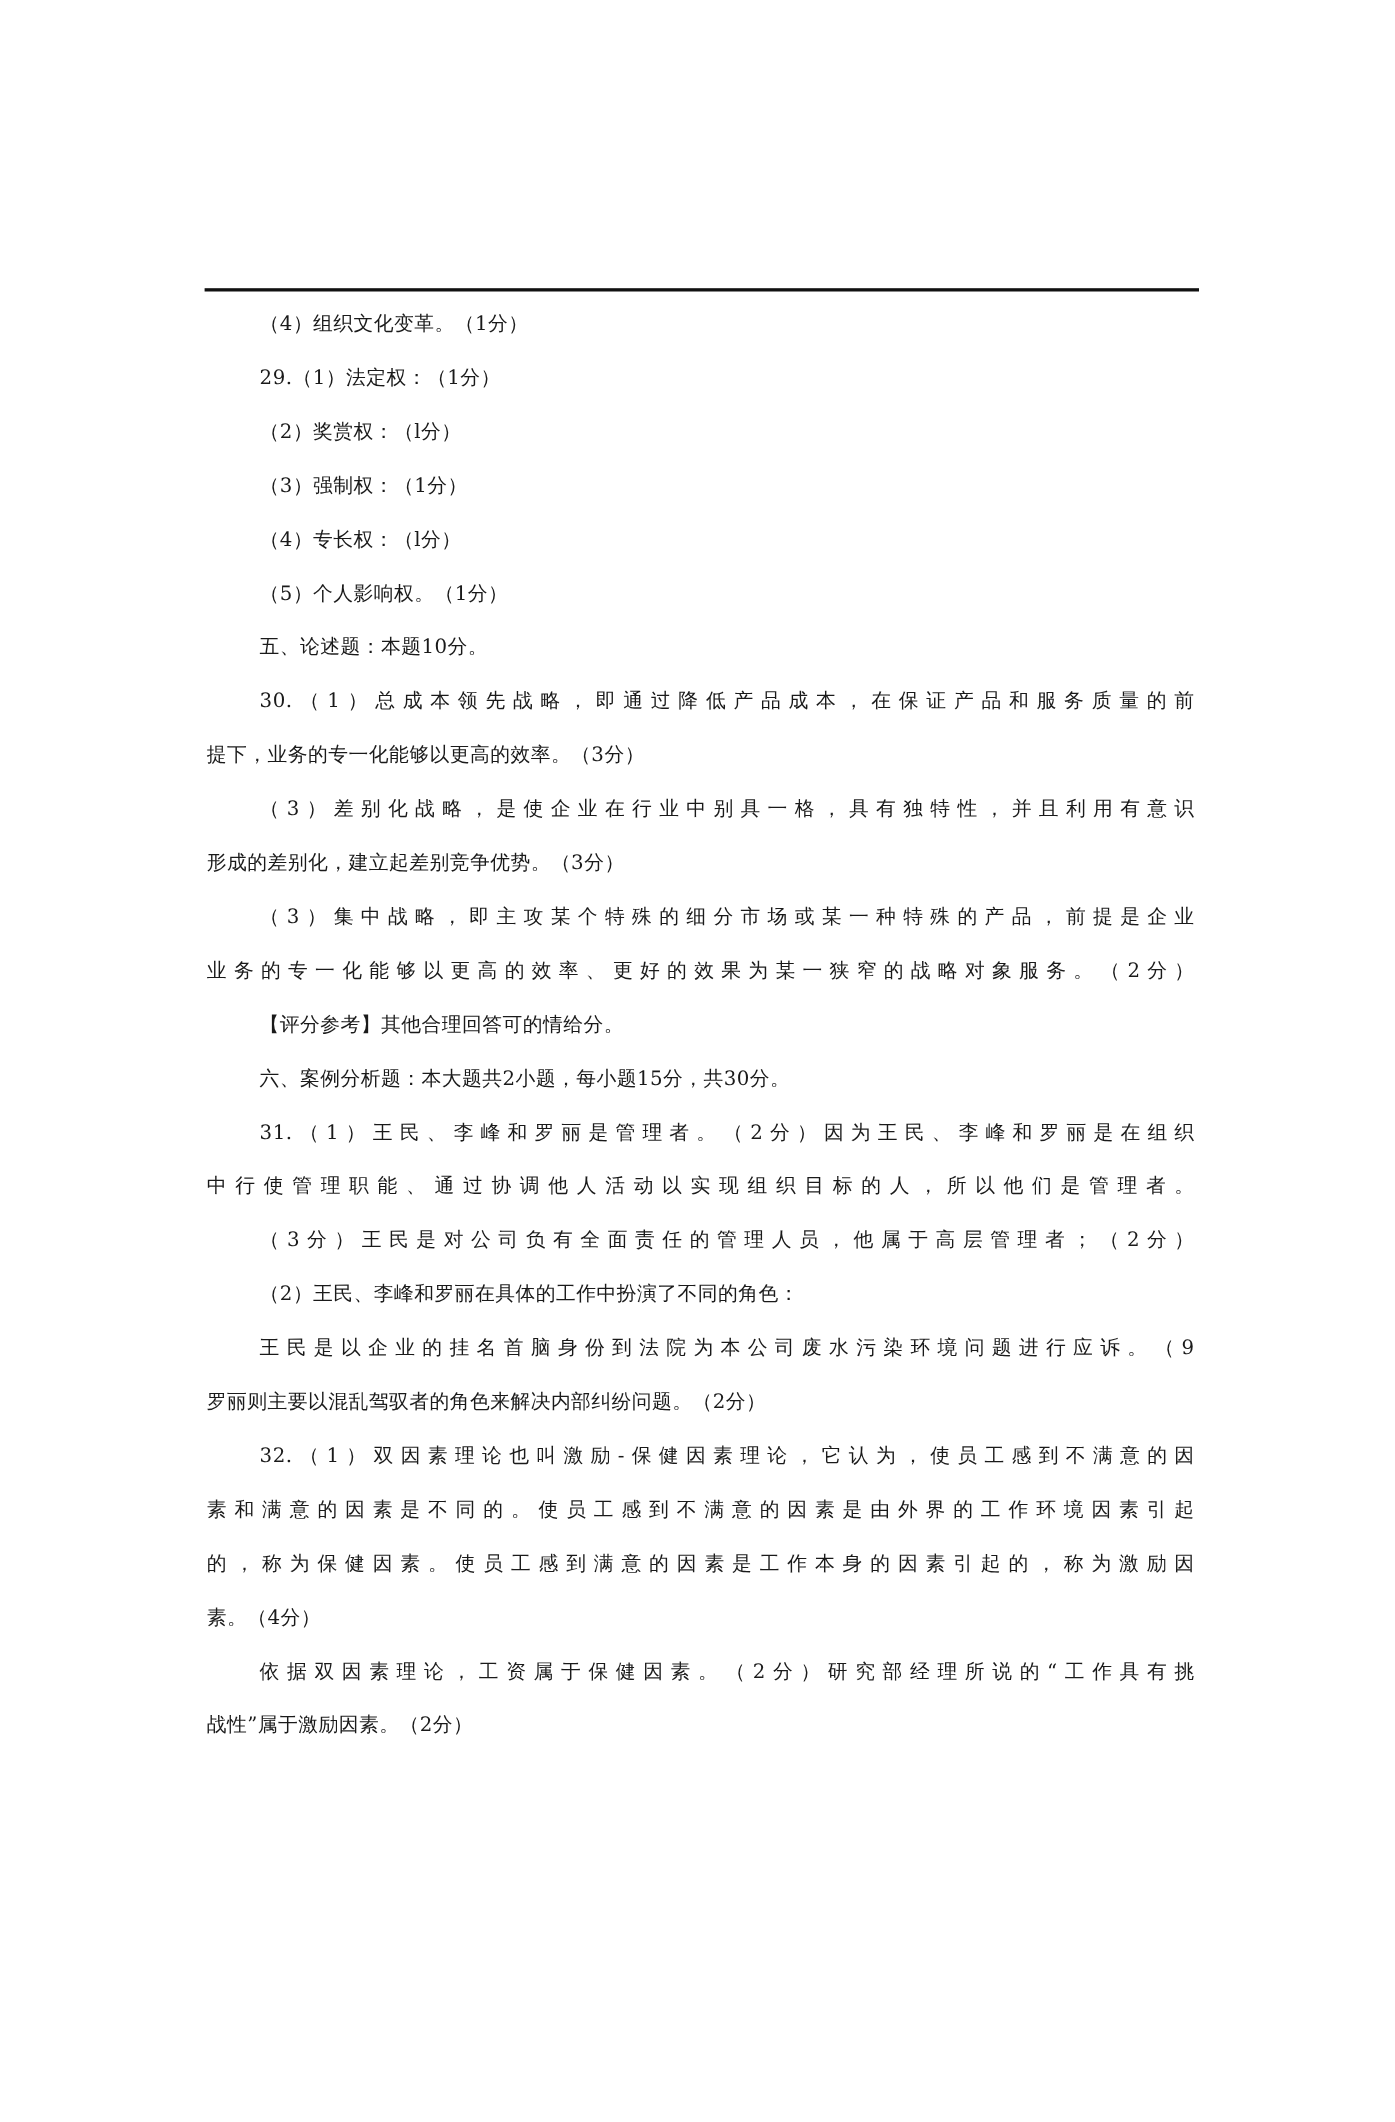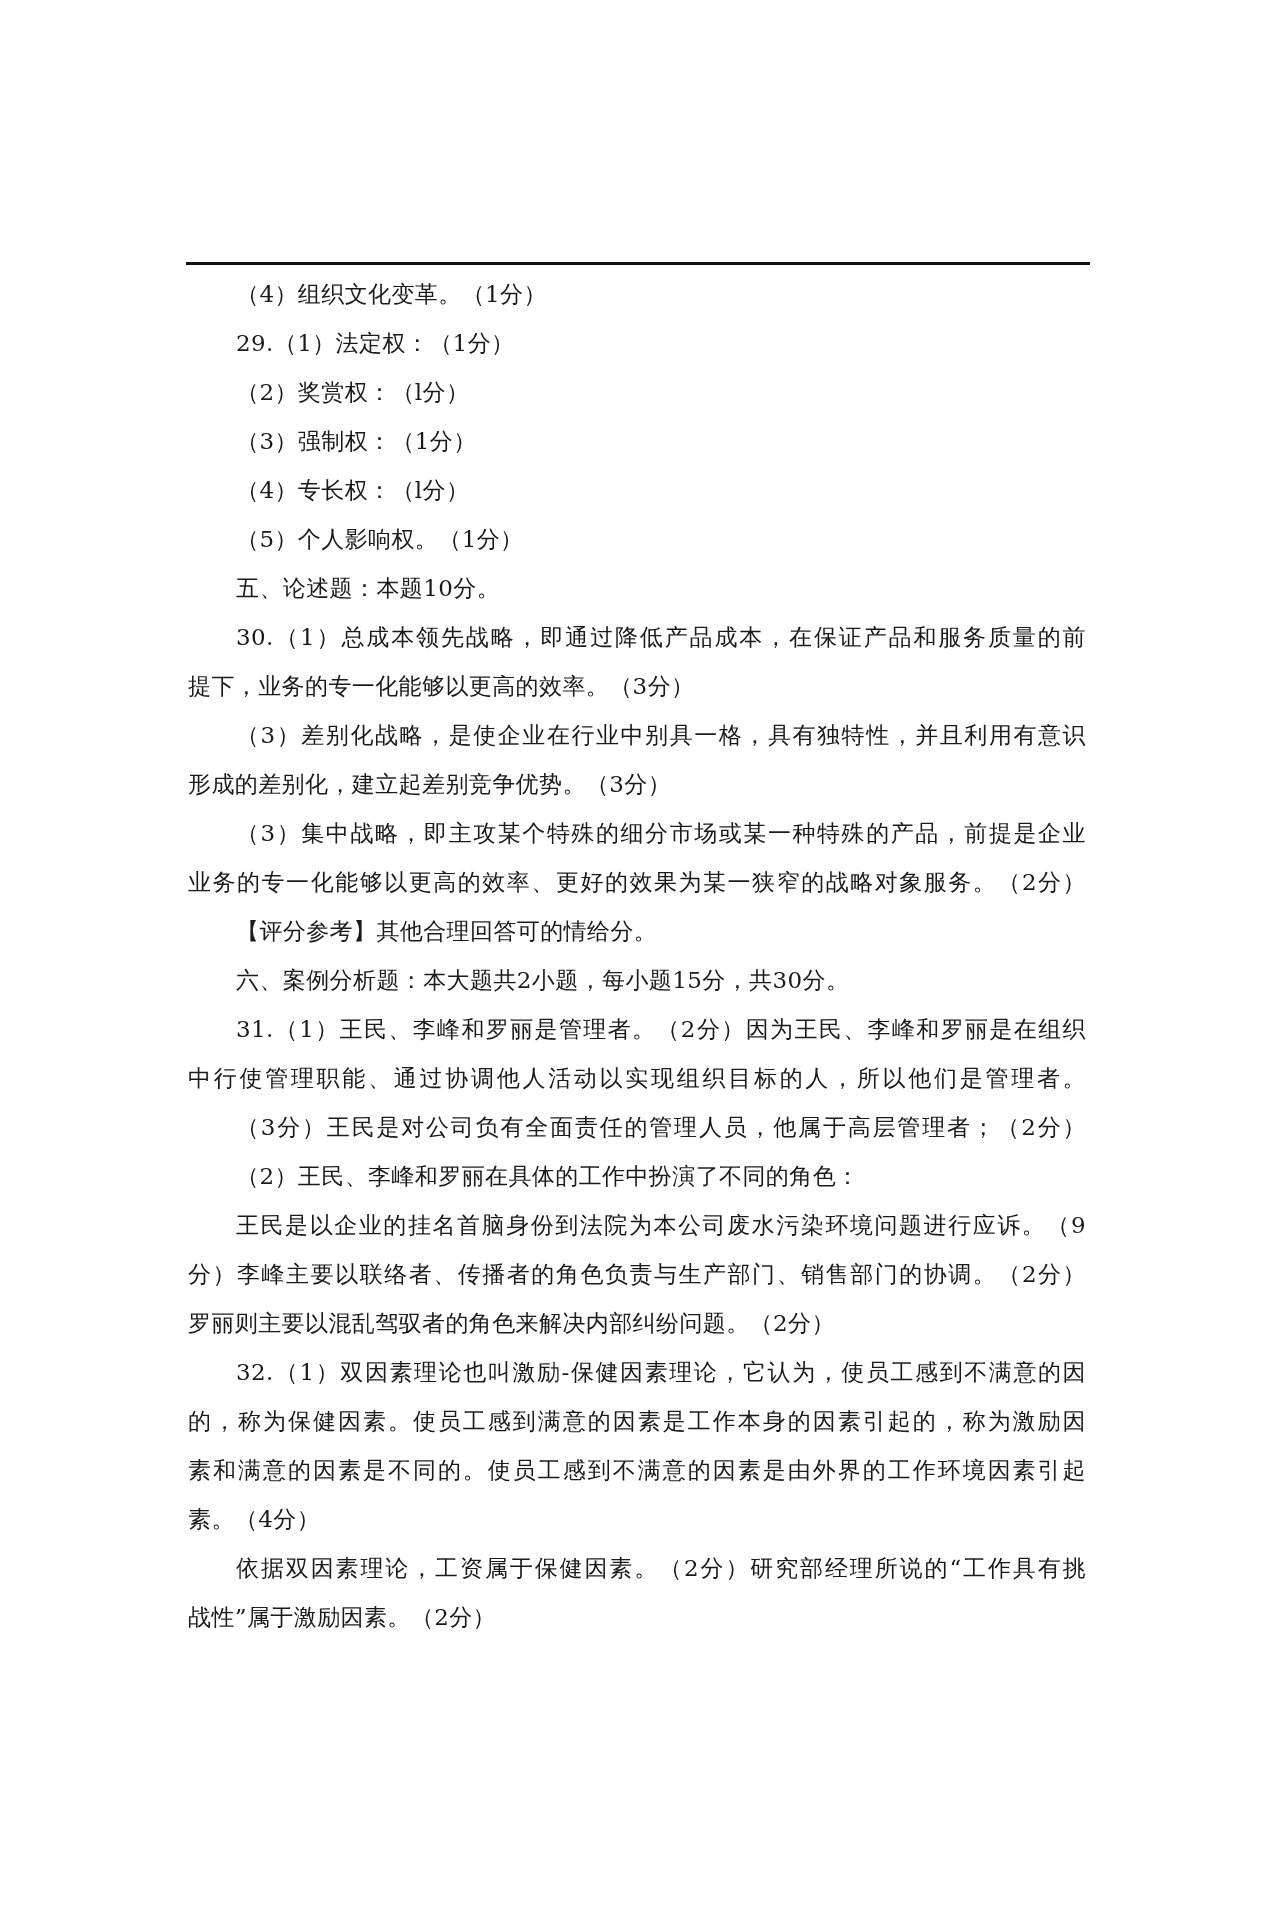--- a/index.html
+++ b/index.html
@@ -6,21 +6,21 @@
   body { width: 1268px; height: 1929px; position: relative; overflow: hidden; }
   .page {
     position: absolute; left: 0; top: 0; width: 1268px; height: 1929px; background: #fff;
   }
   .rule {
     position: absolute; left: 186px; top: 262px; width: 904px; height: 3px; background: #111;
   }
   .content {
     position: absolute; left: 188px; top: 270px; width: 898px;
     font-family: "DejaVu Serif", "Liberation Serif", serif;
-    font-size: 23px; color: #1a1a1a; line-height: 49px;
+    font-size: 18px; color: #1a1a1a; line-height: 49px;
     letter-spacing: 0.4px;
   }
   .line { height: 49px; white-space: nowrap; overflow: visible; }
   .ind { padding-left: 48px; }
   .flush { padding-left: 0; }
   .justify { text-align: justify; text-align-last: justify; white-space: normal; }
 </style>
 </head>
 <body>
 
@@ -40,22 +40,21 @@
       <div class="line flush">形成的差别化，建立起差别竞争优势。（3分）</div>
       <div class="line ind justify">（3）集中战略，即主攻某个特殊的细分市场或某一种特殊的产品，前提是企业</div>
       <div class="line flush justify">业务的专一化能够以更高的效率、更好的效果为某一狭窄的战略对象服务。（2分）</div>
       <div class="line ind">【评分参考】其他合理回答可的情给分。</div>
       <div class="line ind">六、案例分析题：本大题共2小题，每小题15分，共30分。</div>
       <div class="line ind justify">31.（1）王民、李峰和罗丽是管理者。（2分）因为王民、李峰和罗丽是在组织</div>
       <div class="line flush justify">中行使管理职能、通过协调他人活动以实现组织目标的人，所以他们是管理者。</div>
       <div class="line ind justify">（3分）王民是对公司负有全面责任的管理人员，他属于高层管理者；（2分）</div>
       <div class="line ind">（2）王民、李峰和罗丽在具体的工作中扮演了不同的角色：</div>
       <div class="line ind justify">王民是以企业的挂名首脑身份到法院为本公司废水污染环境问题进行应诉。（9</div>
-      <div class="line flush justify">分）李峰主要以联络者、传播者的角色负责与生产部门、销售部门的协调。（2分）</div>
       <div class="line flush">罗丽则主要以混乱驾驭者的角色来解决内部纠纷问题。（2分）</div>
       <div class="line ind justify">32.（1）双因素理论也叫激励-保健因素理论，它认为，使员工感到不满意的因</div>
+      <div class="line flush justify">素和满意的因素是不同的。使员工感到不满意的因素是由外界的工作环境因素引起</div>
       <div class="line flush justify">的，称为保健因素。使员工感到满意的因素是工作本身的因素引起的，称为激励因</div>
-      <div class="line flush justify">素和满意的因素是不同的。使员工感到不满意的因素是由外界的工作环境因素引起</div>
       <div class="line flush">素。（4分）</div>
       <div class="line ind justify">依据双因素理论，工资属于保健因素。（2分）研究部经理所说的“工作具有挑</div>
       <div class="line flush">战性”属于激励因素。（2分）</div>
     </div>
 </div>
 
 </body></html>

